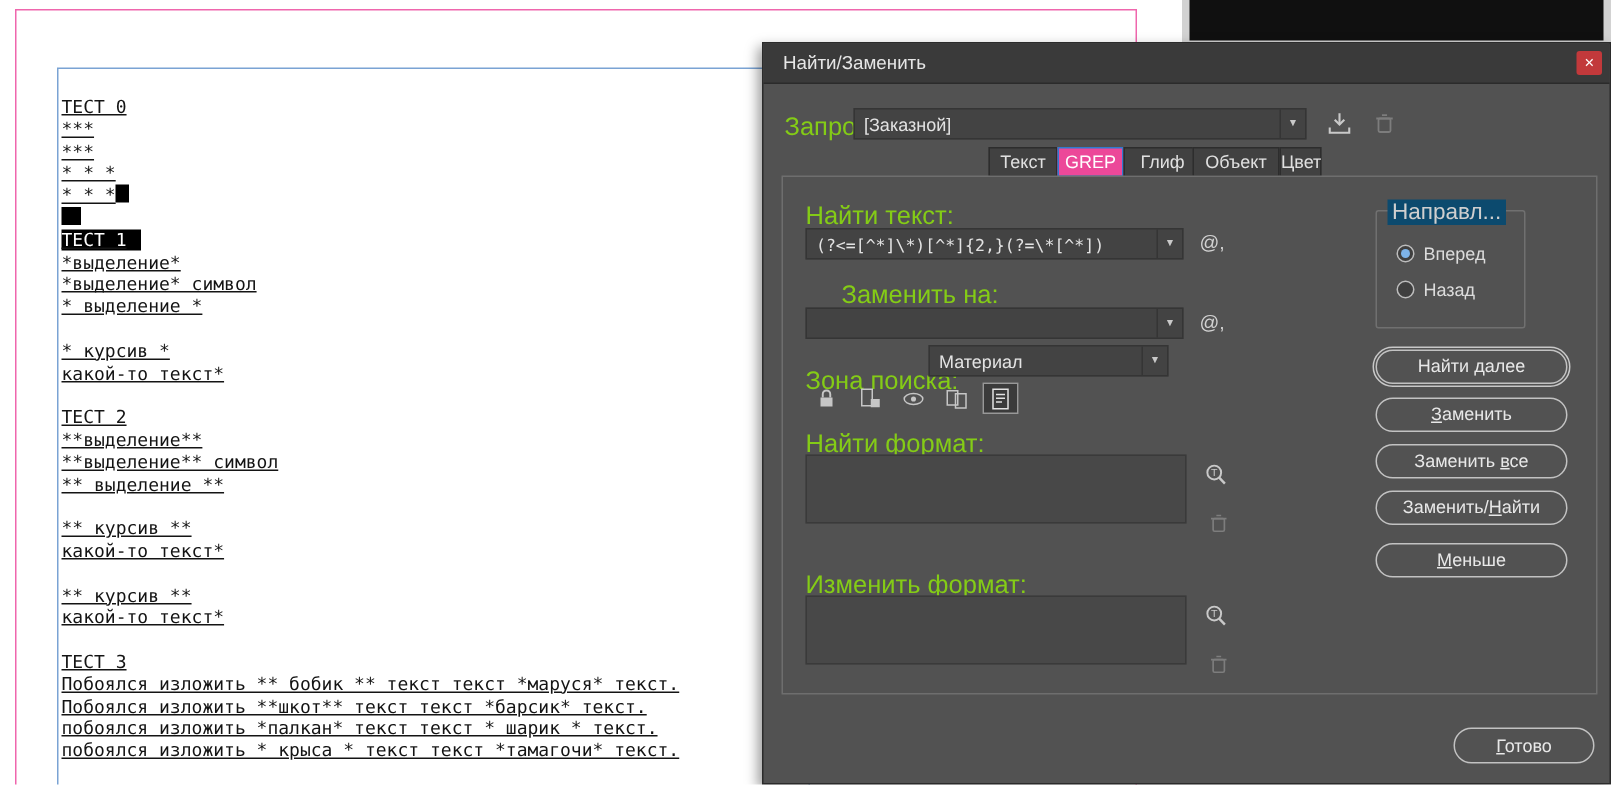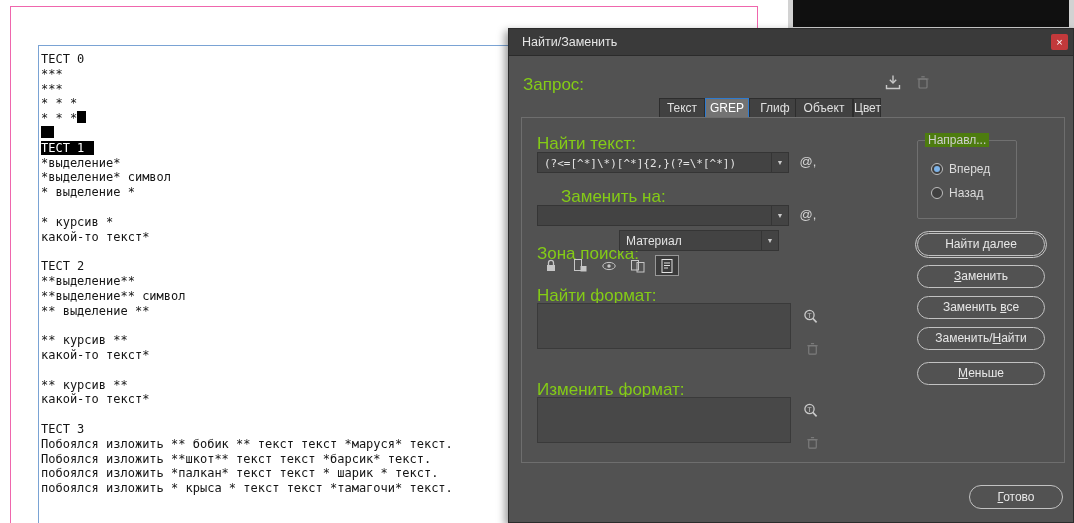--- a/index.html
+++ b/index.html
@@ -5,23 +5,23 @@
   html,body{margin:0;padding:0;}
   body{width:1074px;height:523px;position:relative;overflow:hidden;background:#ffffff;
        font-family:"Liberation Sans","DejaVu Sans",sans-serif;-webkit-font-smoothing:antialiased;}
 
   
   .doc-area{position:absolute;inset:0;background:#fff;}
   .pasteboard-frame{position:absolute;left:10px;top:6px;width:746px;height:560px;
                     border:1px solid #ef66ad;}
   .text-frame{position:absolute;left:38px;top:45px;width:500px;height:500px;
               border:1px solid #7aa3d4;}
-  .text-content{position:absolute;left:41px;top:52px;
+  .text-content{position:absolute;left:41px;top:64px;
                 font-family:"DejaVu Sans Mono",monospace;font-size:12px;line-height:14.8px;
-                color:#141414;white-space:pre;}
+                color:#141414;white-space:pre;text-decoration:underline;}
   .doc-line{height:14.8px;}
   .doc-line .inv{background:#000;color:#fff;padding-right:10px;}
   .blk{display:inline-block;width:9px;height:12px;background:#000;vertical-align:-1px;}
 
   
   .app-strip{position:absolute;left:788px;top:0;width:286px;height:30px;background:#d2d2d2;}
   .app-strip .black-box{position:absolute;left:5px;top:0;width:276px;height:27px;background:#101010;}
 
   
   .dialog{position:absolute;left:508px;top:28px;width:566px;height:495px;background:#525252;
@@ -41,33 +41,33 @@
   .chev{position:absolute;right:0;top:0;bottom:0;width:16px;border-left:1px solid #353535;
         color:#c9c9c9;font-size:7px;display:flex;align-items:center;justify-content:center;}
   .chev::after{content:"▼";}
 
   .icon-btn{position:absolute;display:flex;align-items:center;justify-content:center;cursor:pointer;}
   .at-btn{position:absolute;width:24px;height:21px;color:#d2d2d2;font-size:13px;
           display:flex;align-items:flex-start;justify-content:center;cursor:pointer;line-height:19px;}
 
   .tab{position:absolute;top:69px;height:20px;background:#414141;border:1px solid #2d2d2d;
        box-sizing:border-box;color:#e0e0e0;font-size:12px;text-align:center;line-height:18px;cursor:pointer;}
-  .tab.active{background:#737373;border-color:#2e7bd0;color:#fff;}
+  .tab.active{background:#ec4899;border-color:#2e7bd0;color:#fff;}
 
   .main-panel{position:absolute;left:12px;top:88px;width:542px;height:344px;border:1px solid #6e6e6e;}
 
   .fmt-box{position:absolute;background:#484848;border:1px solid #3a3a3a;box-sizing:border-box;}
 
   .scope-btn{position:absolute;top:226px;width:24px;height:21px;display:flex;align-items:center;
              justify-content:center;cursor:pointer;box-sizing:border-box;}
   .scope-btn.pressed{background:#3b3b3b;border:1px solid #989898;}
 
   .fieldset{position:absolute;left:408px;top:111px;width:98px;height:77px;border:1px solid #707070;
             border-radius:2px;}
-  .legend{position:absolute;top:-8px;left:7px;background:#4d7c0f;padding:0 3px;font-size:12px;color:#cfcfcf;}
+  .legend{position:absolute;top:-8px;left:7px;background:#0c4a6e;padding:0 3px;font-size:15px;color:#cfcfcf;}
   .radio-row{position:absolute;left:422px;display:flex;align-items:center;gap:6px;cursor:pointer;}
   .radio{width:12px;height:12px;border:1px solid #bdbdbd;border-radius:50%;background:#3f3f3f;
          position:relative;box-sizing:border-box;flex:0 0 auto;}
   .radio.sel::after{content:"";position:absolute;left:2px;top:2px;right:2px;bottom:2px;
                     background:#7db3e8;border-radius:50%;}
   .radio-row .rlbl{color:#dcdcdc;font-size:12px;}
 
   .btn{position:absolute;left:408px;width:128px;height:23px;border:1px solid #c2c2c2;border-radius:12px;
        color:#e8e8e8;font-size:12px;background:transparent;text-align:center;line-height:21px;
        box-sizing:border-box;cursor:pointer;white-space:nowrap;}
@@ -90,20 +90,24 @@
 </div>
 
 <div class="dialog">
 
   <div class="titlebar">
     <span class="title">Найти/Заменить</span>
     <span class="close-btn">×</span>
   </div>
 
   <span class="lbl" style="left:14px;top:46px;">Запрос:</span>
+  <div class="dropdown" style="left:60px;top:43px;width:302px;height:21px;">
+    <span class="val">[Заказной]</span>
+    <span class="chev"></span>
+  </div>
   <span class="icon-btn" style="left:374px;top:43px;width:20px;height:20px;">
     <svg width="18" height="17" viewBox="0 0 18 17">
         <g stroke="#c9c9c9" stroke-width="1.4" fill="none">
       <path d="M9 1.5v7"></path>
           <path d="M5.8 5.8 9 9l3.2-3.2"></path>
           <path d="M2.5 11v3.5h13V11"></path>
         </g>
       </svg>
   </span>
   <span class="icon-btn" style="left:404px;top:43px;width:20px;height:20px;">

